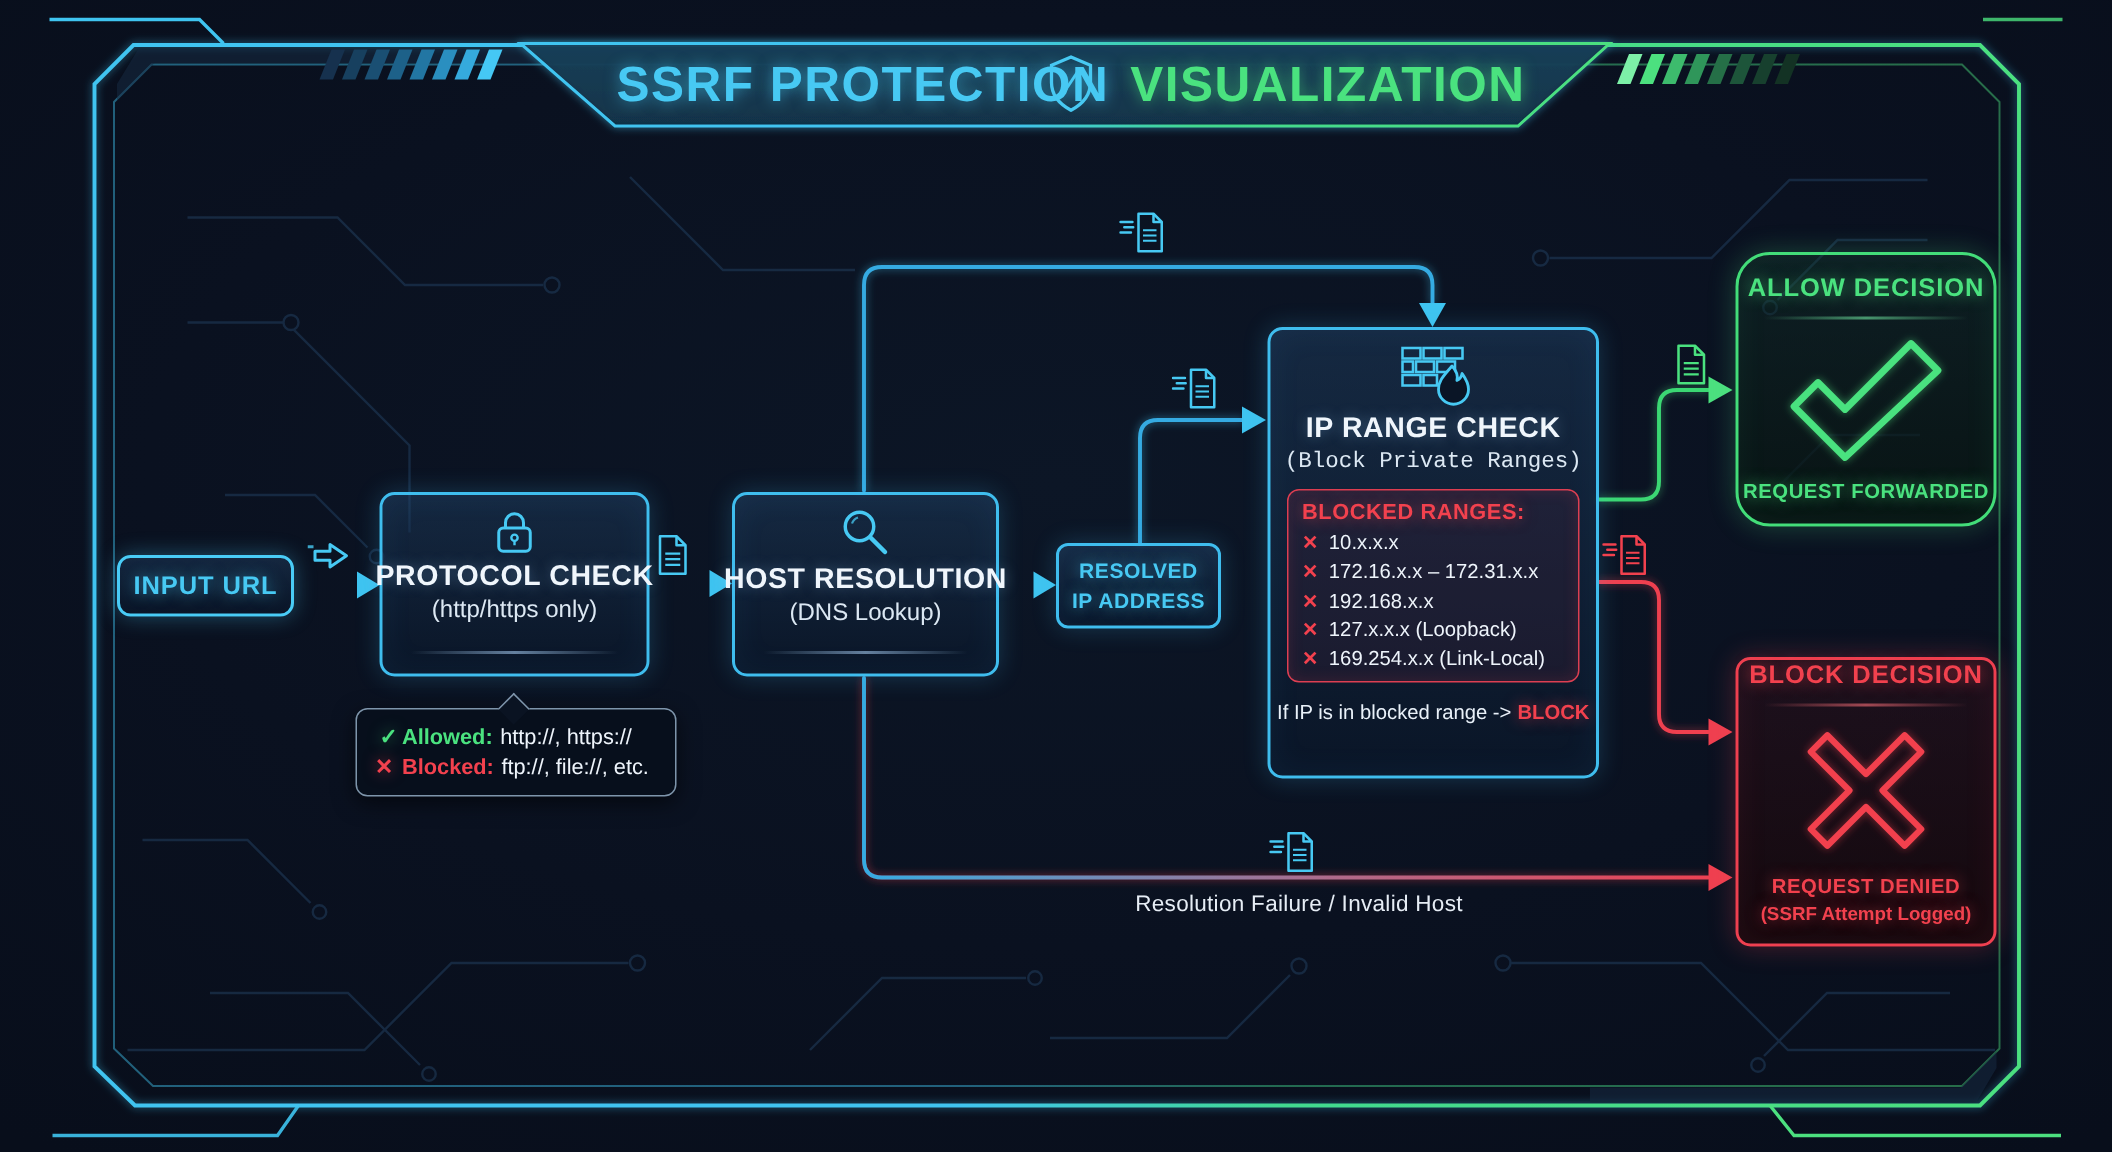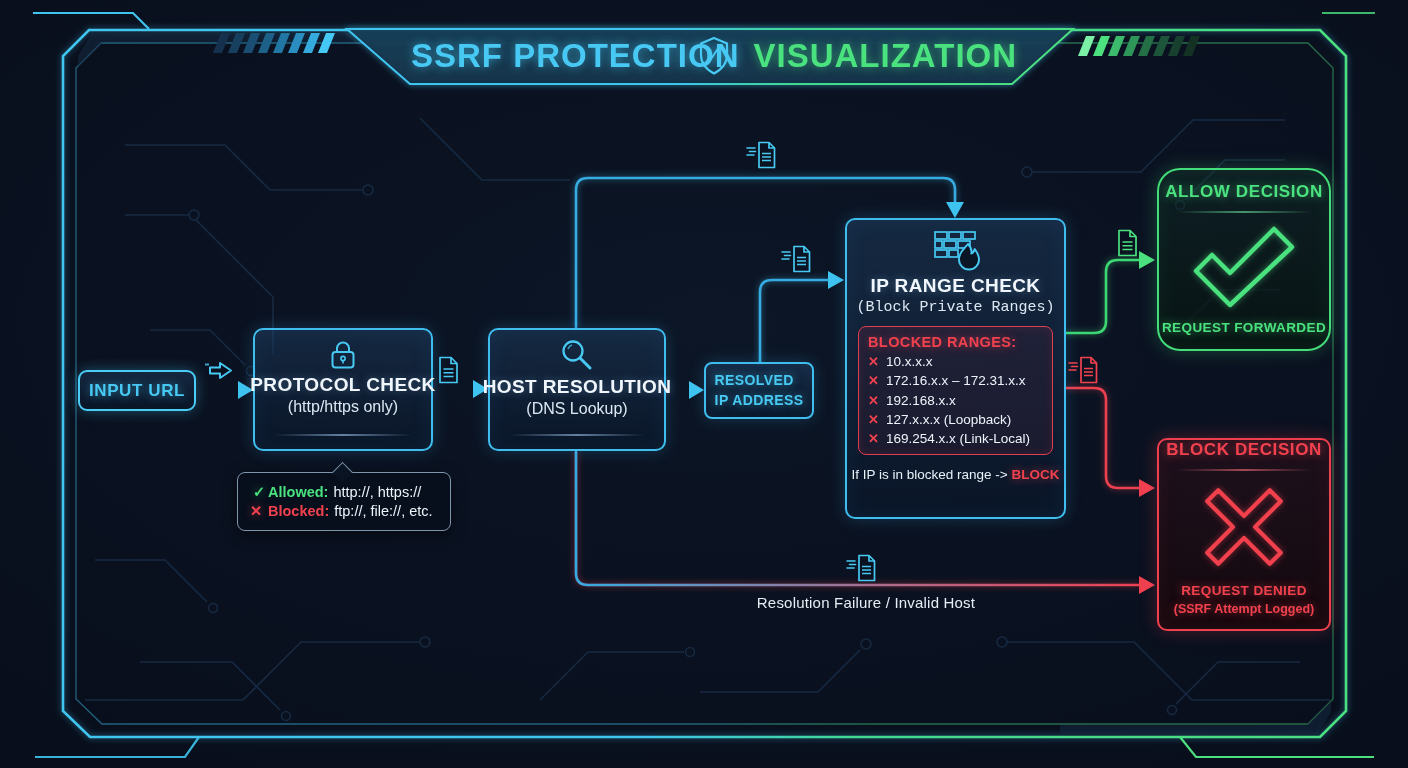--- a/index.html
+++ b/index.html
@@ -33,21 +33,21 @@
   .glow-red{text-shadow:0 0 10px rgba(242,65,78,.6);}
   
   #input-url{left:78px;top:370px;width:118px;height:41px;border-radius:9px;
     justify-content:center;border-color:#49ccf6;box-shadow:0 0 14px rgba(71,201,243,.35);}
   #input-url .lbl{font-size:17px;font-weight:bold;letter-spacing:.6px;}
   #protocol-check{left:253px;top:328px;width:180px;height:123px;padding-top:9px;}
   #host-resolution{left:488px;top:328px;width:178px;height:123px;padding-top:8px;}
   #protocol-check .node-title,#host-resolution .node-title{margin-top:4px;}
   #protocol-check .divider,#host-resolution .divider{margin-top:auto;margin-bottom:13px;}
   #resolved-ip{left:704px;top:362px;width:110px;height:57px;border-radius:8px;justify-content:center;}
-  #resolved-ip .lbl{font-size:14px;font-weight:bold;line-height:1.4;text-align:left;letter-spacing:.4px;}
+  #resolved-ip .lbl{font-size:14px;font-weight:bold;line-height:1.4;text-align:center;letter-spacing:.4px;}
   #ip-range-check{left:845px;top:218px;width:221px;height:301px;padding-top:10px;}
   #ip-range-check .node-title{margin-top:3px;}
   #ip-range-check .node-sub{font-size:15px;font-family:Liberation Mono, monospace;}
   .blocked-panel{
     box-sizing:border-box;width:195px;margin-top:10px;padding:7px 9px 8px 9px;
     border:1.5px solid #dd3f52;border-radius:8px;
     background:rgba(160,40,70,.10);box-shadow:0 0 10px rgba(221,63,82,.18) inset;
   }
   .blocked-panel .ptitle{font-size:14.5px;font-weight:bold;letter-spacing:.4px;}
   .range-row{display:flex;align-items:center;gap:7px;margin-top:4.2px;

